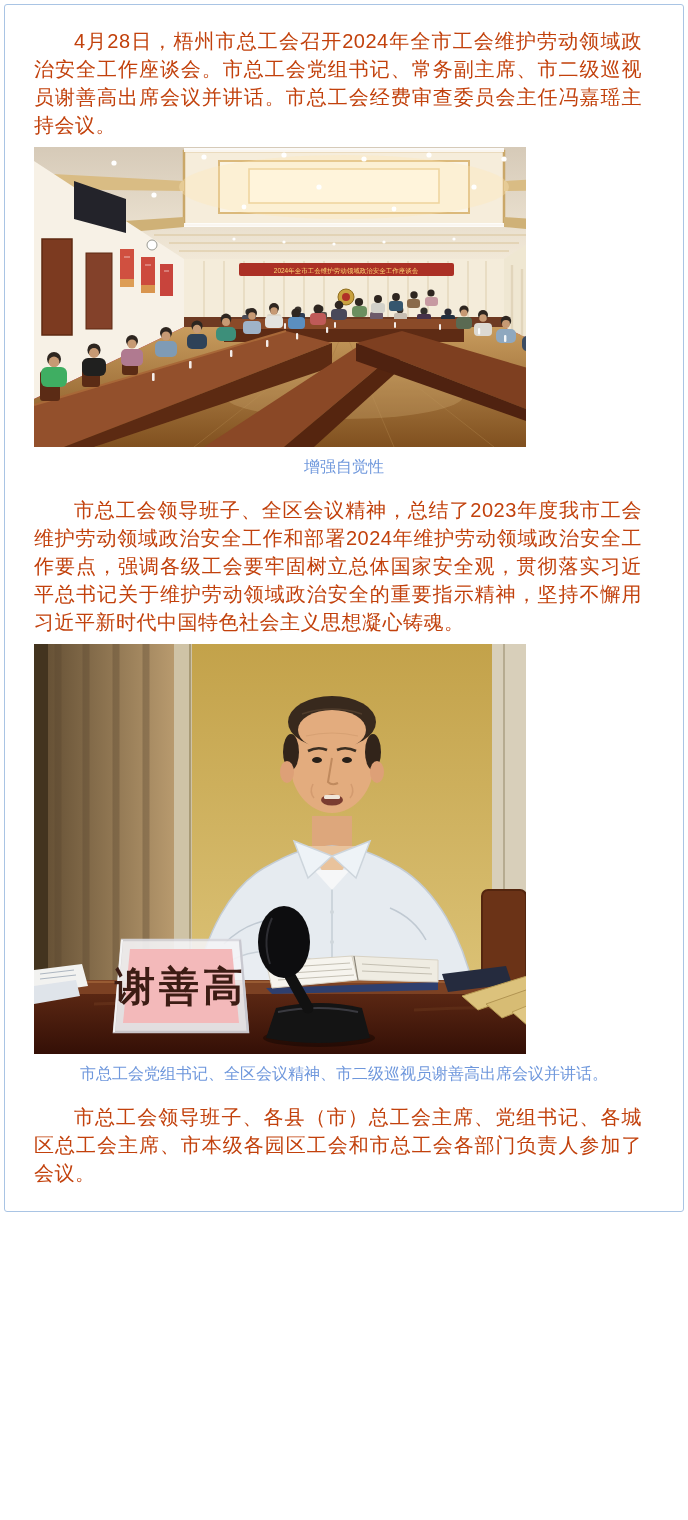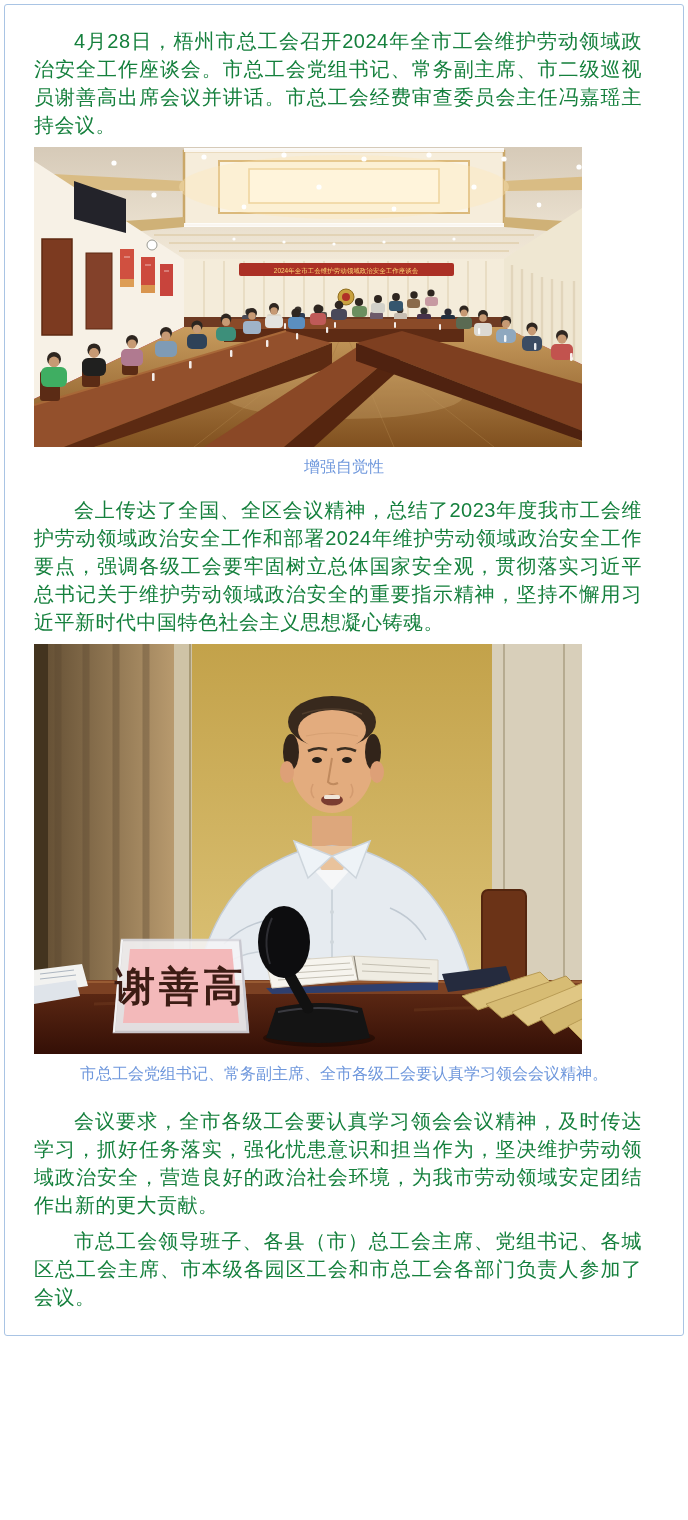--- a/index.html
+++ b/index.html
@@ -1,21 +1,21 @@
 <!DOCTYPE html>
 <html><head>
 <meta charset="utf-8">
 <style>
   html,body{margin:0;padding:0;background:#ffffff;}
   body{width:688px;font-family:"Liberation Sans","DejaVu Sans",sans-serif;}
   .frame{margin:4px 4px 0 4px;border:1px solid #a9c4e4;border-radius:3px;padding:22px 29px 16px 29px;background:#fff;}
-  p.para{margin:0 12px 8px 0;font-size:20px;line-height:28px;color:#15803d;text-align:justify;text-indent:2em;letter-spacing:0.5px;}
+  p.para{margin:0 12px 8px 0;font-size:20px;line-height:28px;color:#c2410c;text-align:justify;text-indent:2em;letter-spacing:0.5px;}
   p.gap{margin-top:22px;}
   figure.photo{margin:2px 0 18px 0;}
-  .photo-box{width:548px;overflow:hidden;background:#be185d;}
+  .photo-box{width:492px;overflow:hidden;background:#be185d;}
   .photo-box svg{display:block;width:620px;height:auto;}
   figcaption.caption{margin-top:9px;text-align:center;font-size:16px;line-height:22px;color:#6e97dc;}
 </style>
 </head>
 <body>
 
 <div class="page">
   <div class="frame">
 
     <p class="para">4月28日，梧州市总工会召开2024年全市工会维护劳动领域政治安全工作座谈会。市总工会党组书记、常务副主席、市二级巡视员谢善高出席会议并讲话。市总工会经费审查委员会主任冯嘉瑶主持会议。</p>
@@ -262,21 +262,21 @@
             <rect x="250" y="176" width="2" height="6" rx="1"></rect>
               <rect x="300" y="175" width="2" height="6" rx="1"></rect>
             <rect x="360" y="175" width="2" height="6" rx="1"></rect>
               <rect x="405" y="177" width="2" height="6" rx="1"></rect>
           </g>
         </svg>
       </div>
       <figcaption class="caption">增强自觉性</figcaption>
     </figure>
 
-    <p class="para">会上传达了全国、全区会议精神，总结了2023年度我市工会维护劳动领域政治安全工作和部署2024年维护劳动领域政治安全工作要点，强调各级工会要牢固树立总体国家安全观，贯彻落实习近平总书记关于维护劳动领域政治安全的重要指示精神，坚持不懈用习近平新时代中国特色社会主义思想凝心铸魂。</p>
+    <p class="para">市总工会领导班子、全区会议精神，总结了2023年度我市工会维护劳动领域政治安全工作和部署2024年维护劳动领域政治安全工作要点，强调各级工会要牢固树立总体国家安全观，贯彻落实习近平总书记关于维护劳动领域政治安全的重要指示精神，坚持不懈用习近平新时代中国特色社会主义思想凝心铸魂。</p>
 
     <figure class="photo">
       <div class="photo-box">
 
         <svg viewBox="0 0 620 410" xmlns="http://www.w3.org/2000/svg">
           <defs>
             <linearGradient id="curt" x1="0" y1="0" x2="1" y2="0">
               <stop offset="0" stop-color="#5e4a30"></stop>
                 <stop offset="1" stop-color="#b89a6e"></stop>
             </linearGradient>
@@ -395,20 +395,19 @@
 
           <g>
             <polygon points="88,296 206,296 214,388 80,388" fill="#f4f4f7" opacity="0.9" stroke="#d8d8de" stroke-width="2.5"></polygon>
             <polygon points="96,305 198,305 205,379 89,379" fill="#f3b9ba"></polygon>
             <line x1="88" y1="296" x2="80" y2="388" stroke="#ffffff" stroke-width="2" opacity="0.8"></line>
             <line x1="206" y1="296" x2="214" y2="388" stroke="#c8c8d0" stroke-width="2"></line>
             <text x="147" y="356" font-size="40" font-weight="bold" font-family="'DejaVu Serif','Liberation Serif',serif" fill="#3c1c14" text-anchor="middle" letter-spacing="4">谢善高</text>
           </g>
         </svg>
       </div>
-      <figcaption class="caption">市总工会党组书记、常务副主席、全市各级工会要认真学习领会会议精神。</figcaption>
+      <figcaption class="caption">市总工会党组书记、全区会议精神、市二级巡视员谢善高出席会议并讲话。</figcaption>
     </figure>
 
-    <p class="para gap">会议要求，全市各级工会要认真学习领会会议精神，及时传达学习，抓好任务落实，强化忧患意识和担当作为，坚决维护劳动领域政治安全，营造良好的政治社会环境，为我市劳动领域安定团结作出新的更大贡献。</p>
     <p class="para">市总工会领导班子、各县（市）总工会主席、党组书记、各城区总工会主席、市本级各园区工会和市总工会各部门负责人参加了会议。</p>
   </div>
 
 </div>
 
 </body></html>

